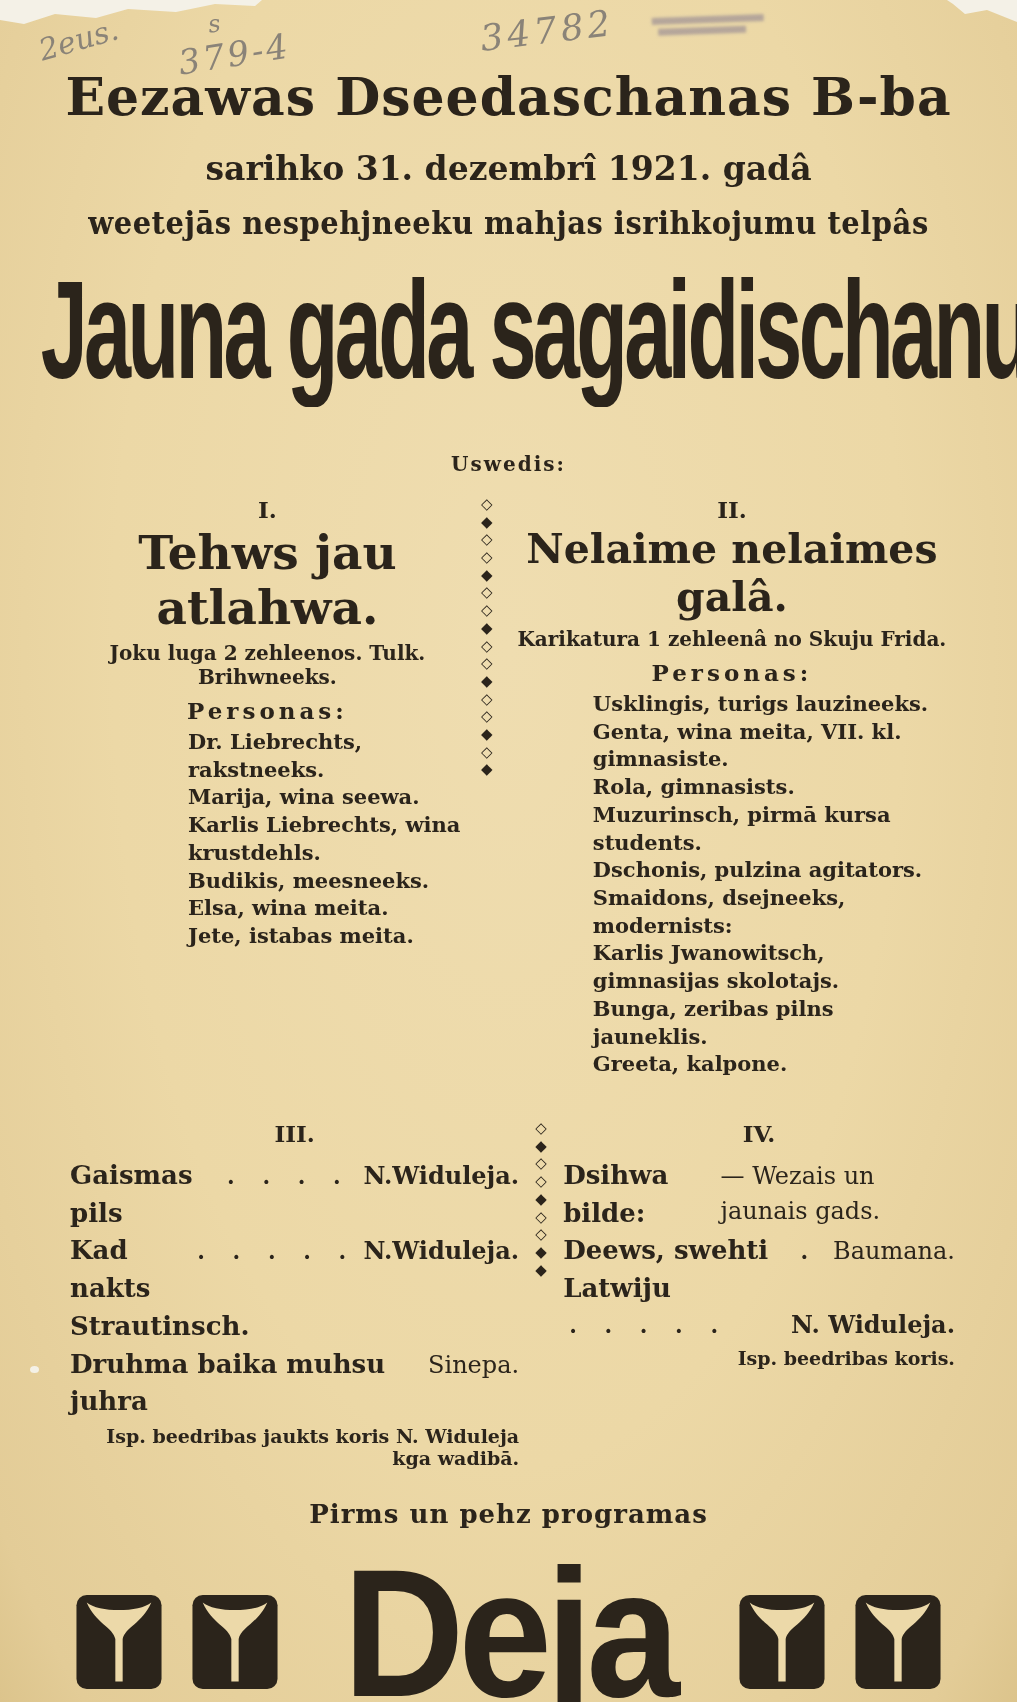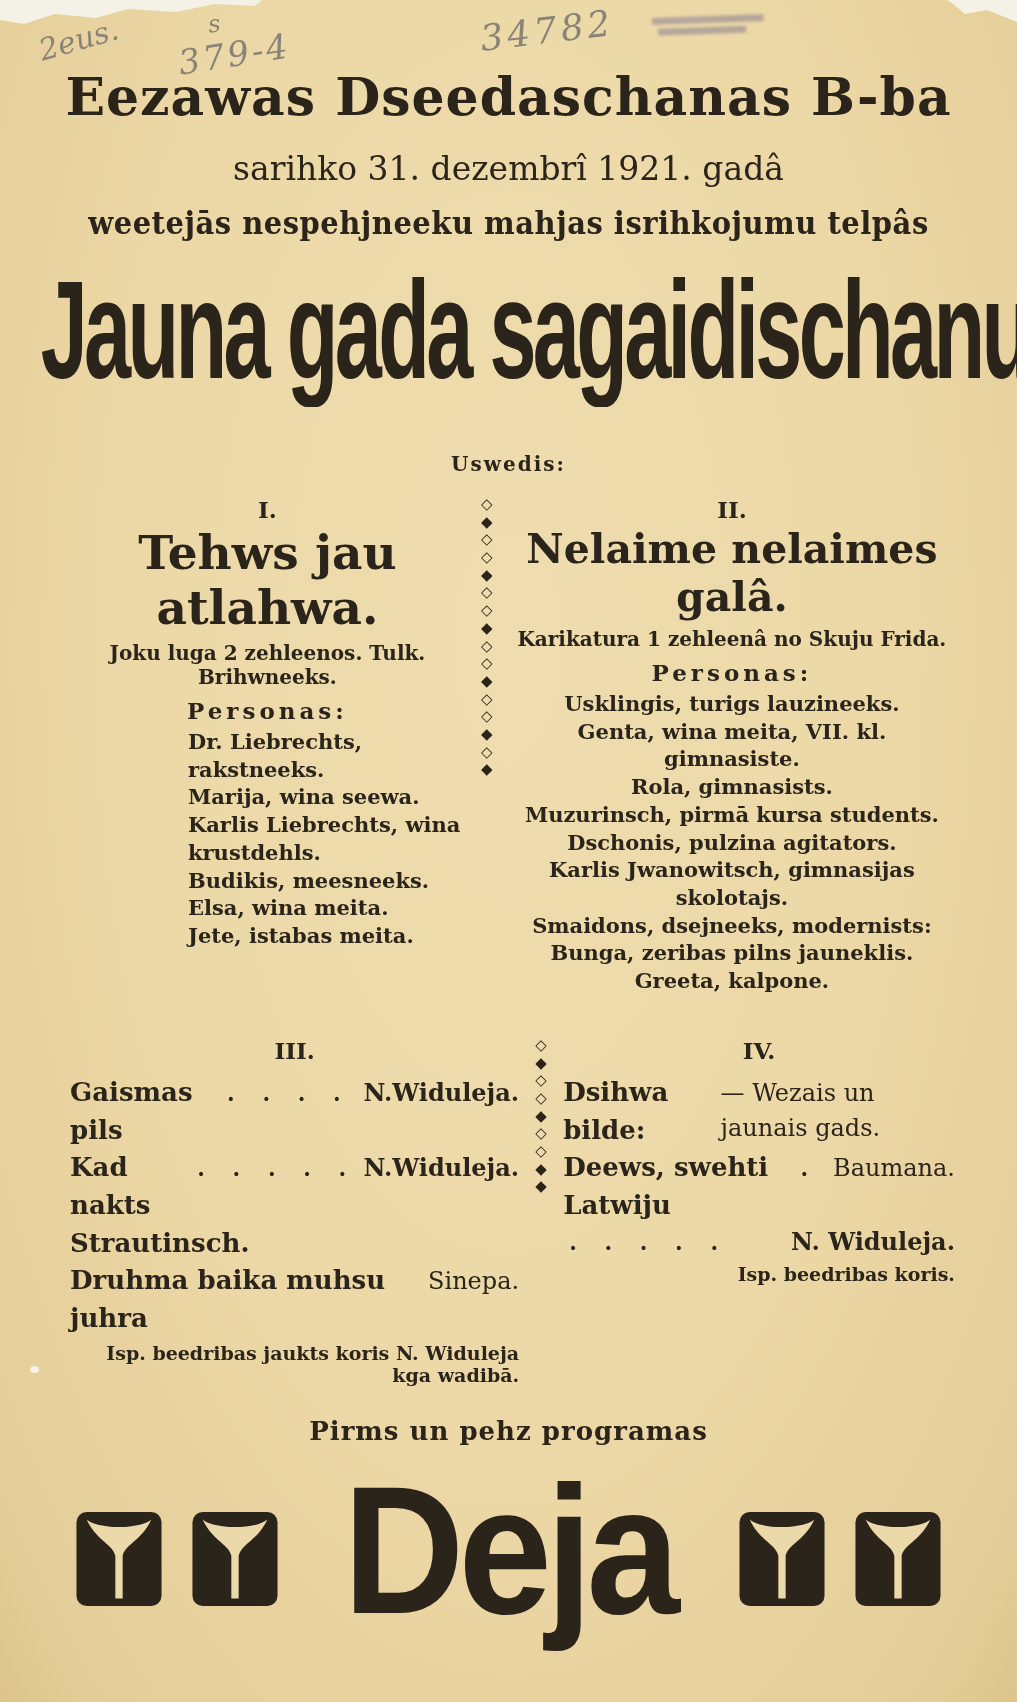--- a/index.html
+++ b/index.html
@@ -28,41 +28,41 @@
   .p-34782{left:480px;top:10px;font-size:36px;transform:rotate(-7deg);letter-spacing:4px;}
   
   .stamp{position:absolute;left:652px;top:16px;transform:rotate(-2deg);}
   .stamp .ln{height:7px;background:rgba(126,116,142,.50);filter:blur(1.4px);margin-bottom:4px;}
   .stamp .ln1{width:112px;}
   .stamp .ln2{width:88px;margin-left:6px;}
 
   .center{text-align:center;}
 
   .society{margin-top:66px;font-size:52px;font-weight:bold;letter-spacing:1px;}
-  .sub1{margin-top:22px;font-size:33px;font-weight:normal;}
+  .sub1{margin-top:22px;font-size:33px;font-weight:bold;}
   .sub2{margin-top:18px;font-size:29px;font-weight:bold;letter-spacing:.5px;transform:scaleY(1.12);}
   .bigtitle{
     margin-top:34px;height:172px;line-height:120px;
     font-family:"Liberation Sans",sans-serif;font-weight:bold;
     font-size:92px;letter-spacing:-4px;white-space:nowrap;
     transform:scale(.92,1.52);transform-origin:50% 40%;
   }
   .uswedis{margin-top:6px;font-size:20px;font-weight:bold;letter-spacing:2px;}
 
   .cols{display:grid;grid-template-columns:1fr 36px 1.13fr;column-gap:4px;margin:6px 62px 0 70px;}
   .chain{white-space:pre-line;text-align:center;font-size:15px;line-height:1.18;padding-top:14px;}
   .numeral{font-size:23px;font-weight:bold;text-align:center;margin-top:14px;}
   .sec-title{font-weight:bold;text-align:center;margin-top:2px;}
   .t1{font-size:47px;}
   .t2{font-size:41px;}
   .sec-sub{font-size:20px;font-weight:bold;text-align:center;margin-top:6px;}
   .personas{font-size:23px;font-weight:bold;text-align:center;letter-spacing:4px;margin-top:8px;}
   .plist{margin-top:4px;font-size:21px;font-weight:600;line-height:1.32;}
   .plist-1{margin-left:118px;}
-  .plist-2{text-align:center;}
+  .plist-2{margin-left:84px;}
 
   .rows{margin-top:10px;font-weight:bold;}
   .prow{display:flex;align-items:baseline;font-size:26px;line-height:1.45;}
   .prow .dots{font-size:22px;letter-spacing:10px;margin:0 6px;overflow:hidden;white-space:nowrap;}
   .prow .nm{margin-left:auto;font-size:24px;}
   .prow .nm-inline{margin-left:14px;font-size:24px;font-weight:400;}
   .note{font-size:19px;font-weight:600;text-align:right;margin-top:4px;}
 
   .preline{margin-top:30px;font-size:26px;font-weight:bold;letter-spacing:1px;}
   .deja-row{display:flex;align-items:center;justify-content:center;gap:26px;margin-top:18px;height:190px;}
@@ -134,22 +134,22 @@
       <div class="numeral">II.</div>
       <div class="sec-title t2">Nelaime nelaimes galâ.</div>
       <div class="sec-sub">Karikatura 1 zehleenâ no Skuju Frida.</div>
       <div class="personas">Personas:</div>
       <div class="plist plist-2">
         <div>Usklingis, turigs lauzineeks.</div>
         <div>Genta, wina meita, VII. kl. gimnasiste.</div>
         <div>Rola, gimnasists.</div>
         <div>Muzurinsch, pirmā kursa students.</div>
         <div>Dschonis, pulzina agitators.</div>
+        <div>Smaidons, dsejneeks, modernists:</div>
         <div>Karlis Jwanowitsch, gimnasijas skolotajs.</div>
-        <div>Smaidons, dsejneeks, modernists:</div>
         <div>Bunga, zeribas pilns jauneklis.</div>
         <div>Greeta, kalpone.</div>
       </div>
     </div>
   </div>
 
   <div class="cols" style="margin-top:28px;">
     <div>
       <div class="numeral">III.</div>
       <div class="rows">

